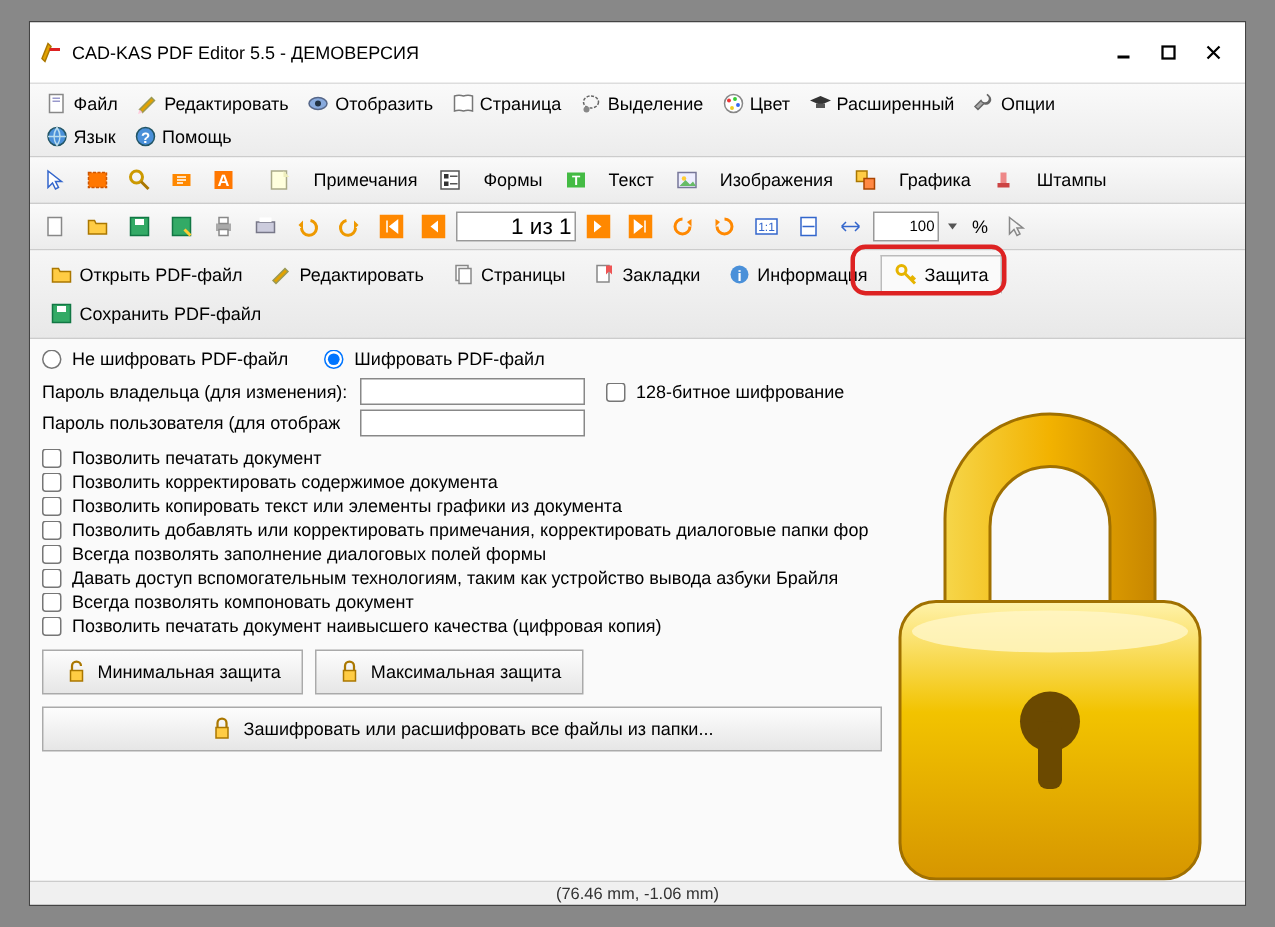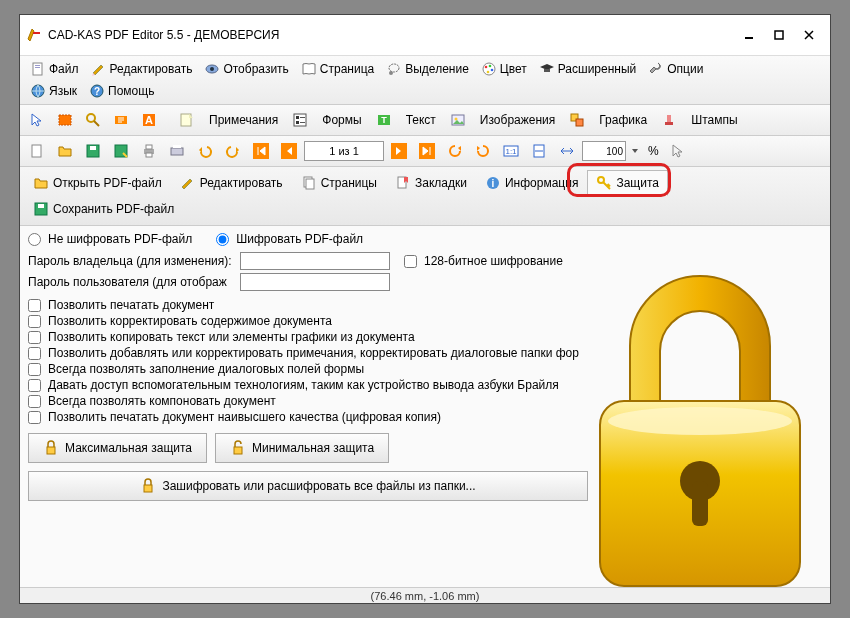--- a/index.html
+++ b/index.html
@@ -53,21 +53,21 @@
   .toolbar { gap: 2px; }
   .tbtn {
     width: 26px; height: 26px;
     display: flex; align-items: center; justify-content: center;
     border: 1px solid transparent;
   }
   .tbtn-labeled {
     height: 26px; padding: 0 6px; display: flex; align-items: center; gap: 4px;
     border: 1px solid transparent;
   }
-  .page-field { width: 80px; height: 20px; text-align: center; border: 1px solid #999; background: #fff; font-size: 11px; }
+  .page-field { width: 80px; height: 20px; text-align: right; border: 1px solid #999; background: #fff; font-size: 15px; }
   .zoom-field { width: 44px; height: 20px; text-align: right; border: 1px solid #999; background: #fff; font-size: 10px; }
   .tabbar { background: linear-gradient(#f6f6f6,#e8e8e8); padding: 3px 4px; gap: 0; }
   .tab {
     display: flex; align-items: center; gap: 4px;
     padding: 4px 8px;
     border: 1px solid transparent;
     cursor: default;
   }
   .tab.active { background: #fafafa; border: 1px solid #bbb; border-bottom-color: #fafafa; }
   .highlight-ring {
@@ -547,30 +547,30 @@
           <label>
             <input type="checkbox" style="">
             <span>Позволить печатать документ наивысшего качества (цифровая копия)</span>
           </label>
         </div>
     </div>
     <div class="btnrow">
       <div class="push-btn">
         <svg class="ic" viewBox="0 0 16 16">
             <rect x="4" y="7" width="8" height="7" fill="#fc4" stroke="#a70"></rect>
+            <path d="M5 7 L5 4 A3 3 0 0 1 11 4" fill="none" stroke="#a70" stroke-width="1.5"></path>
+          </svg>
+        <span>Минимальная защита</span>
+      </div>
+      <div class="push-btn">
+        <svg class="ic" viewBox="0 0 16 16">
+            <rect x="4" y="7" width="8" height="7" fill="#fc4" stroke="#a70"></rect>
             <path d="M5 7 L5 4 A3 3 0 0 1 11 4 L11 7" fill="none" stroke="#a70" stroke-width="1.5"></path>
           </svg>
         <span>Максимальная защита</span>
-      </div>
-      <div class="push-btn">
-        <svg class="ic" viewBox="0 0 16 16">
-            <rect x="4" y="7" width="8" height="7" fill="#fc4" stroke="#a70"></rect>
-            <path d="M5 7 L5 4 A3 3 0 0 1 11 4" fill="none" stroke="#a70" stroke-width="1.5"></path>
-          </svg>
-        <span>Минимальная защита</span>
       </div>
     </div>
     <div class="push-btn wide-btn">
       <svg class="ic" viewBox="0 0 16 16">
           <rect x="4" y="7" width="8" height="7" fill="#fc4" stroke="#a70"></rect>
           <path d="M5 7 L5 4 A3 3 0 0 1 11 4 L11 7" fill="none" stroke="#a70" stroke-width="1.5"></path>
         </svg>
       <span>Зашифровать или расшифровать все файлы из папки...</span>
     </div>
 

